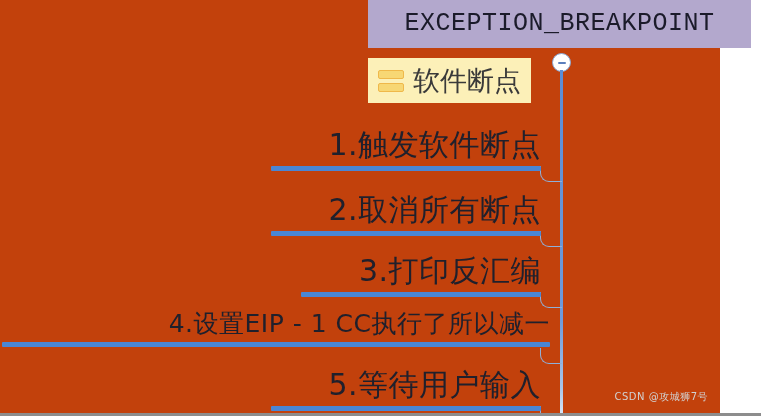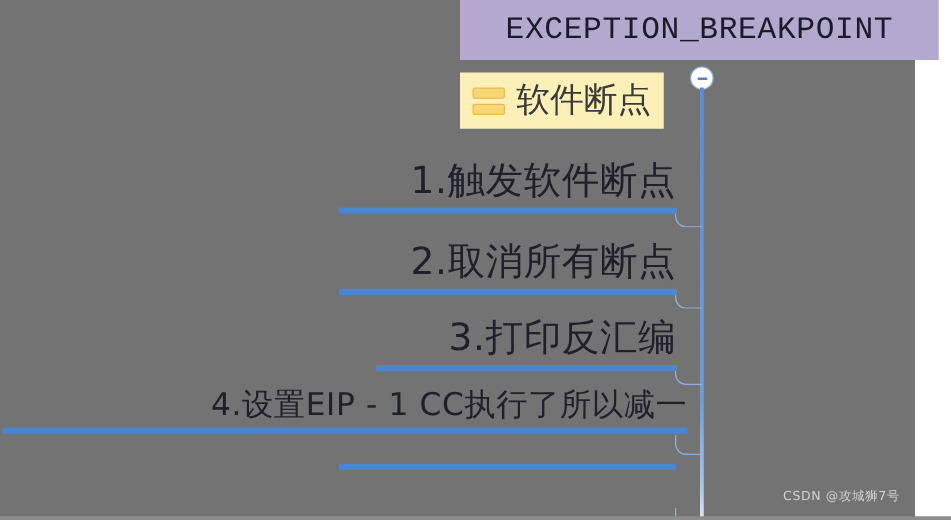--- a/index.html
+++ b/index.html
@@ -13,22 +13,21 @@
     position: relative;
     overflow: hidden;
     font-family: "Liberation Serif", "DejaVu Serif", serif;
   }
 
   #canvas {
     position: absolute;
     inset: 0;
     width: 720px;
     height: 416px;
-    background: #737373;
-    padding-left: 12px;
+    background: #c2410c;
   }
 
   
   .root-node {
     position: absolute;
     left: 368px;
     top: 0px;
     width: 383px;
     height: 48px;
     background: #b3a8cd;
@@ -226,20 +225,21 @@
     <div class="leaf-text">3.打印反汇编</div>
     <div class="leaf-rule"></div>
   </div>
 
   <div class="leaf" id="leaf-4">
     <div class="leaf-text">4.设置EIP - 1 CC执行了所以减一</div>
     <div class="leaf-rule"></div>
   </div>
 
   <div class="leaf" id="leaf-5">
+    <div class="leaf-text">5.等待用户输入</div>
     <div class="leaf-rule"></div>
   </div>
 
   <div class="watermark">CSDN @攻城狮7号</div>
 
   <div class="page-edge"></div>
 
 </div>
 
 </body></html>

